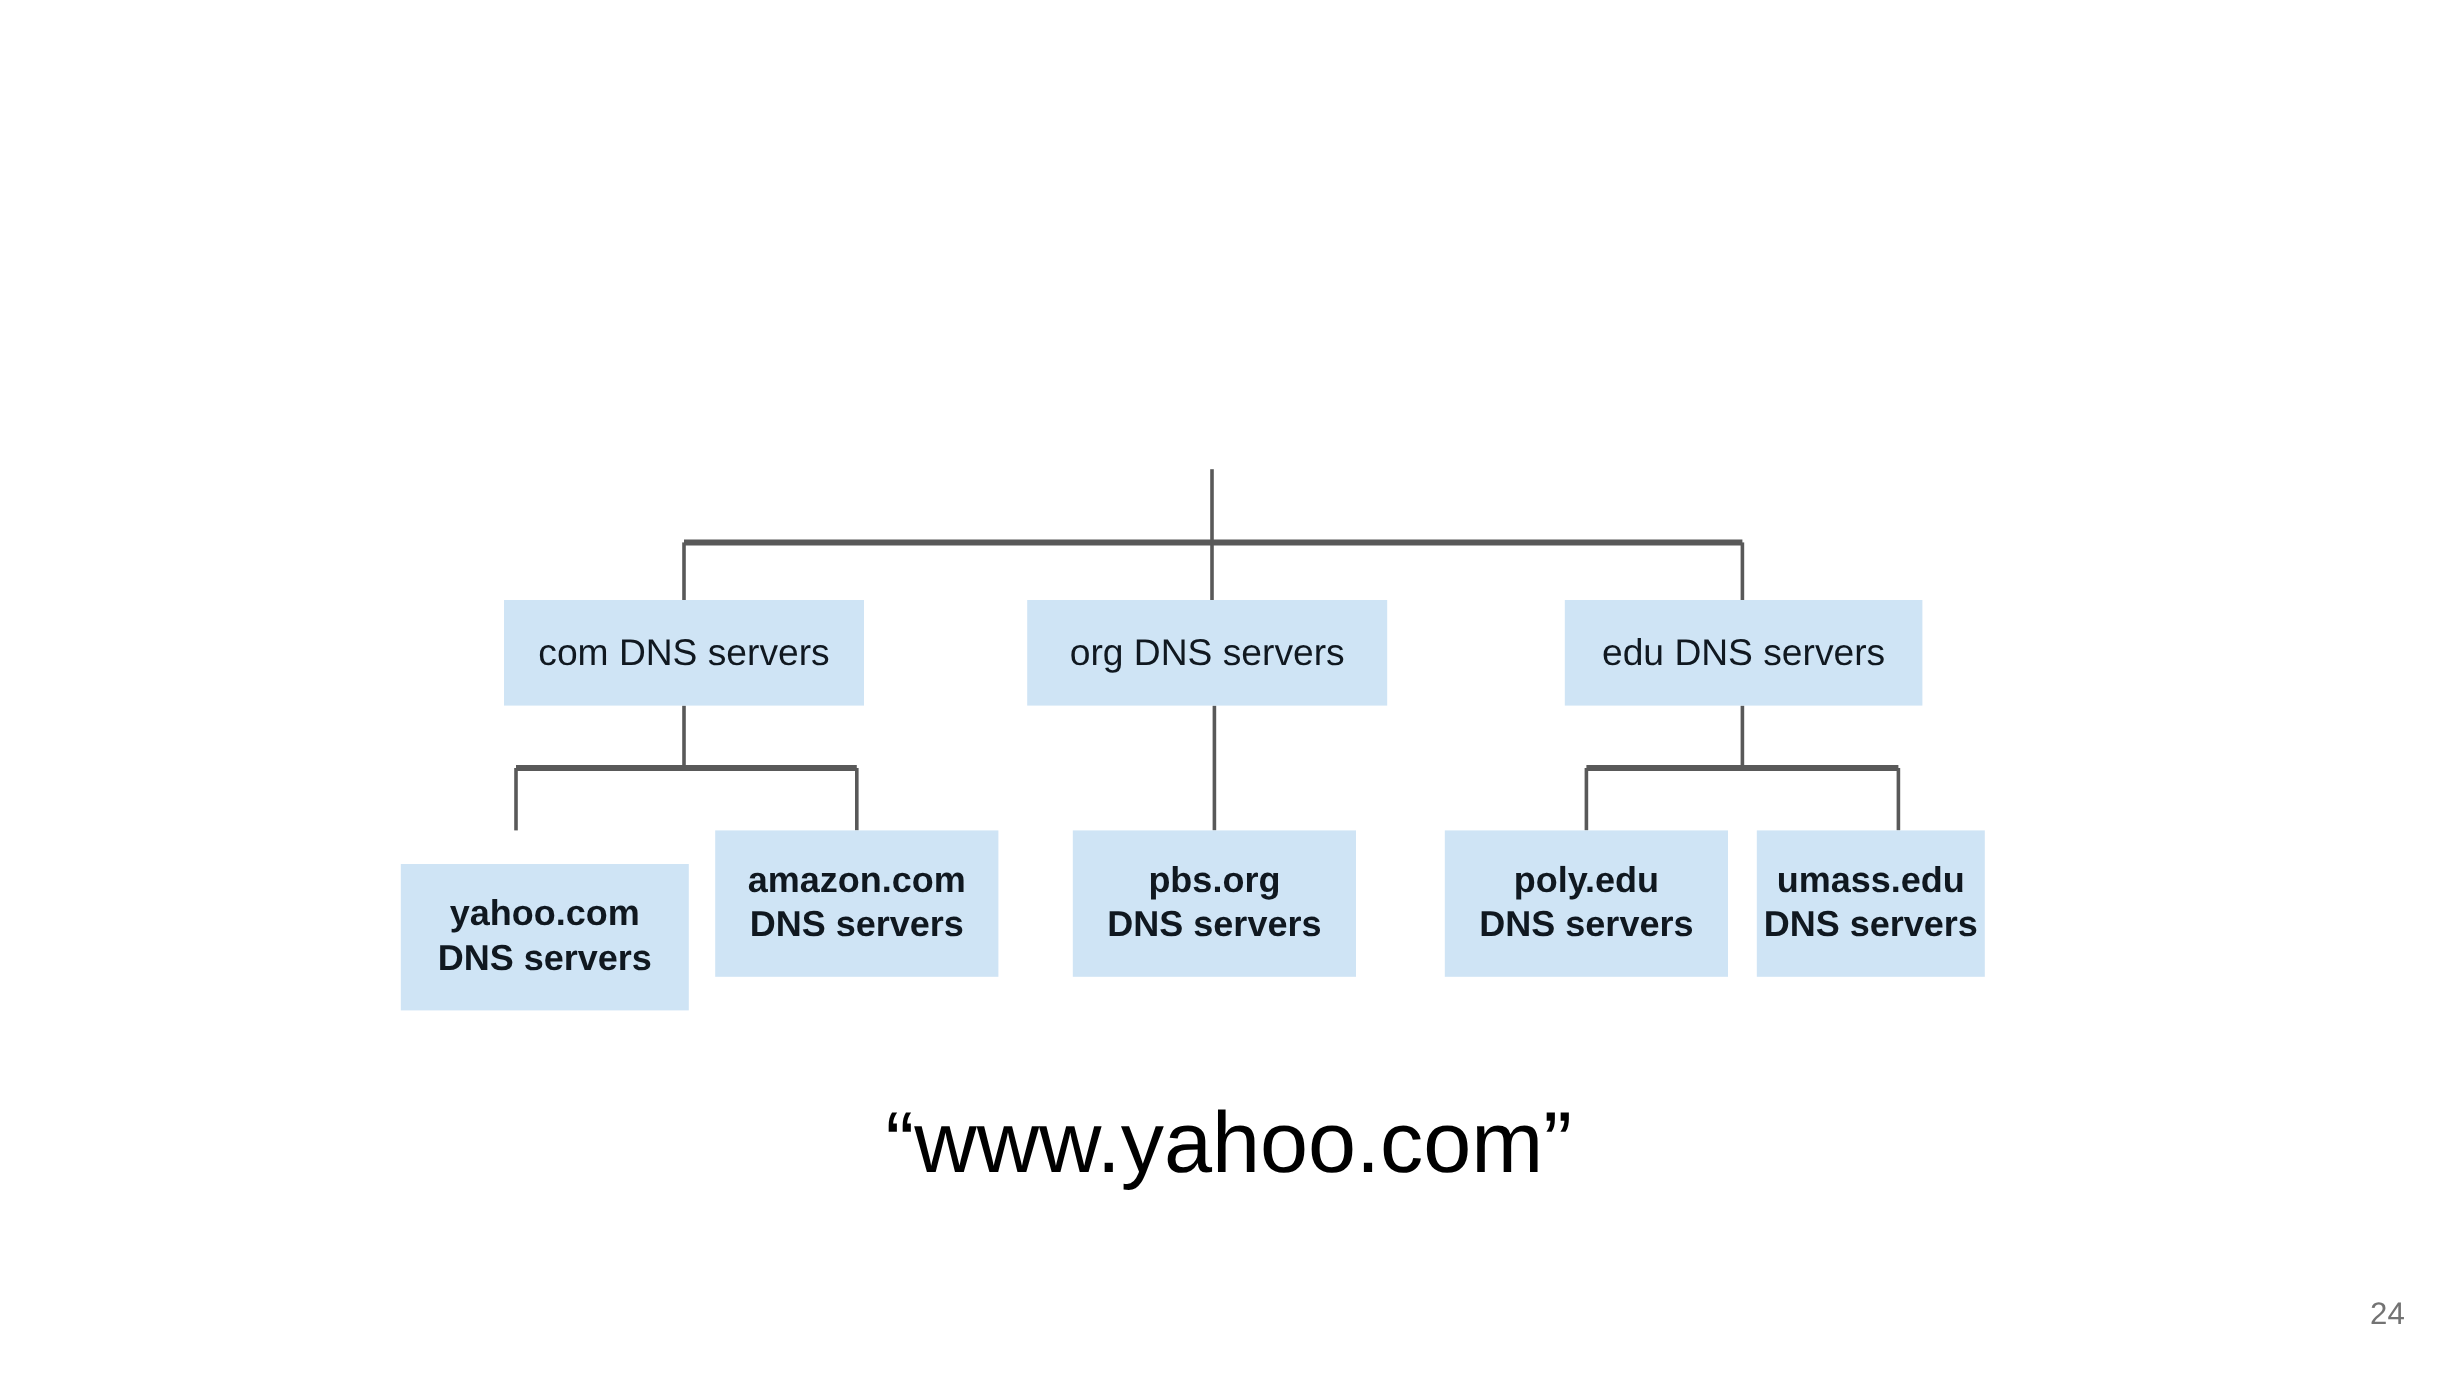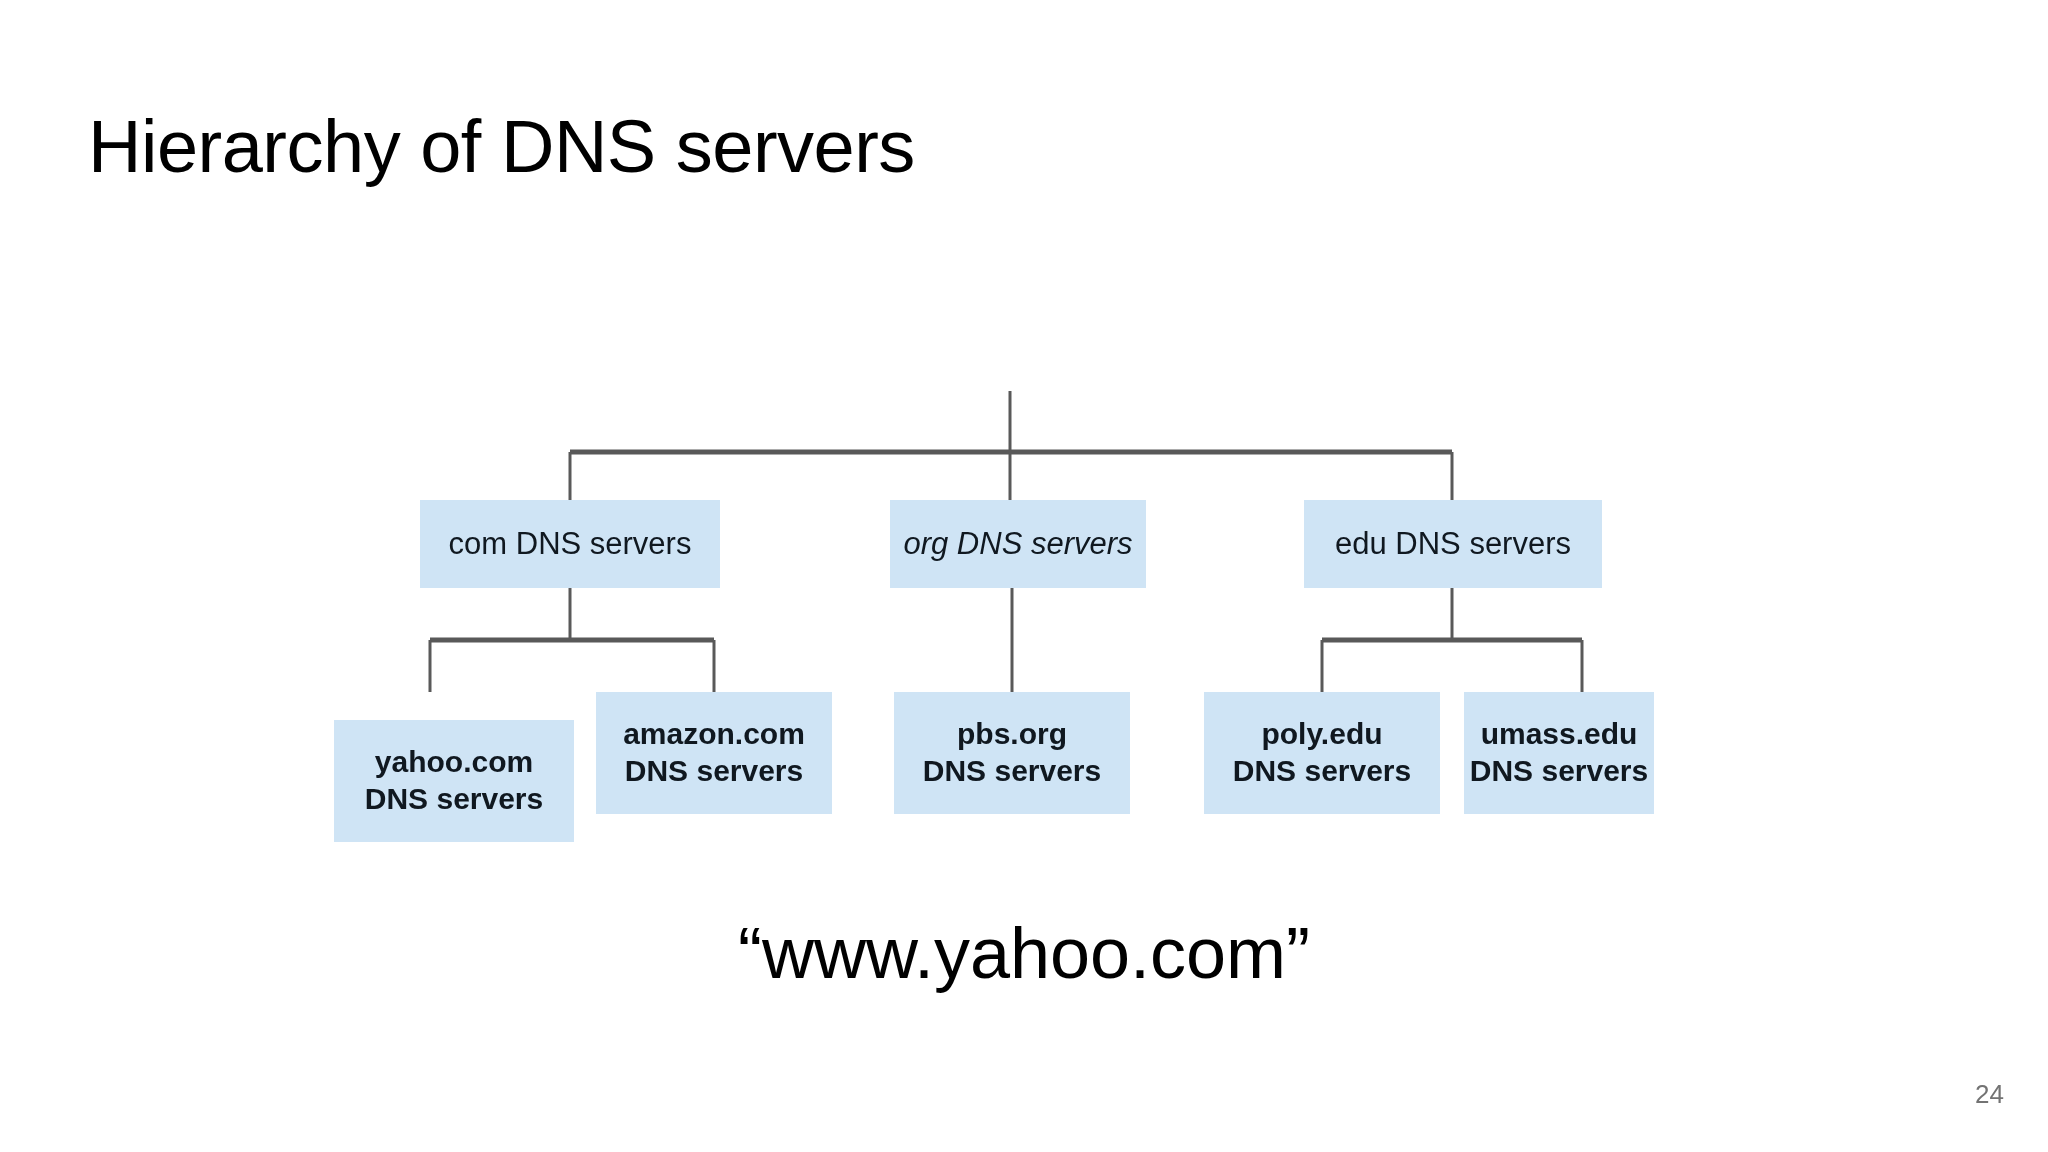--- a/index.html
+++ b/index.html
@@ -82,21 +82,21 @@
   .node.level3 {
     font-size: 30px;
     font-weight: 700;
   }
 
   
   #node-root   { left: 860px;  top: 305px; width: 300px; height: 86px; }
 
   
   #node-com    { left: 420px;  top: 500px; width: 300px; height: 88px; text-align: center; }
-  #node-org    { left: 890px;  top: 500px; width: 256px; height: 88px; font-style: italic; }
+  #node-org    { left: 856px;  top: 500px; width: 300px; height: 88px; }
   #node-edu    { left: 1304px; top: 500px; width: 298px; height: 88px; }
 
   
   #node-yahoo  { left: 314px;  top: 720px; width: 240px; height: 122px; margin-left: 20px; }
   #node-amazon { left: 596px;  top: 692px; width: 236px; height: 122px; }
   #node-pbs    { left: 894px;  top: 692px; width: 236px; height: 122px; }
   #node-poly   { left: 1204px; top: 692px; width: 236px; height: 122px; }
   #node-umass  { left: 1464px; top: 692px; width: 190px; height: 122px; }
 
   
@@ -122,21 +122,20 @@
     color: #737373;
     font-family: "Liberation Sans", sans-serif;
     text-align: right;
   }
 </style>
 </head>
 <body>
 
 <div id="slide">
 
-  <div id="slide-title">Hierarchy of DNS servers</div>
 
   <div id="diagram">
 
     <svg id="edges" viewBox="0 0 2048 1152">
       <g stroke="#595959" fill="none" stroke-linecap="butt">
 
         <path d="M 1010 391 L 1010 500" stroke-width="3"></path>
 
         <path d="M 570 452 L 1452 452" stroke-width="5"></path>
 

